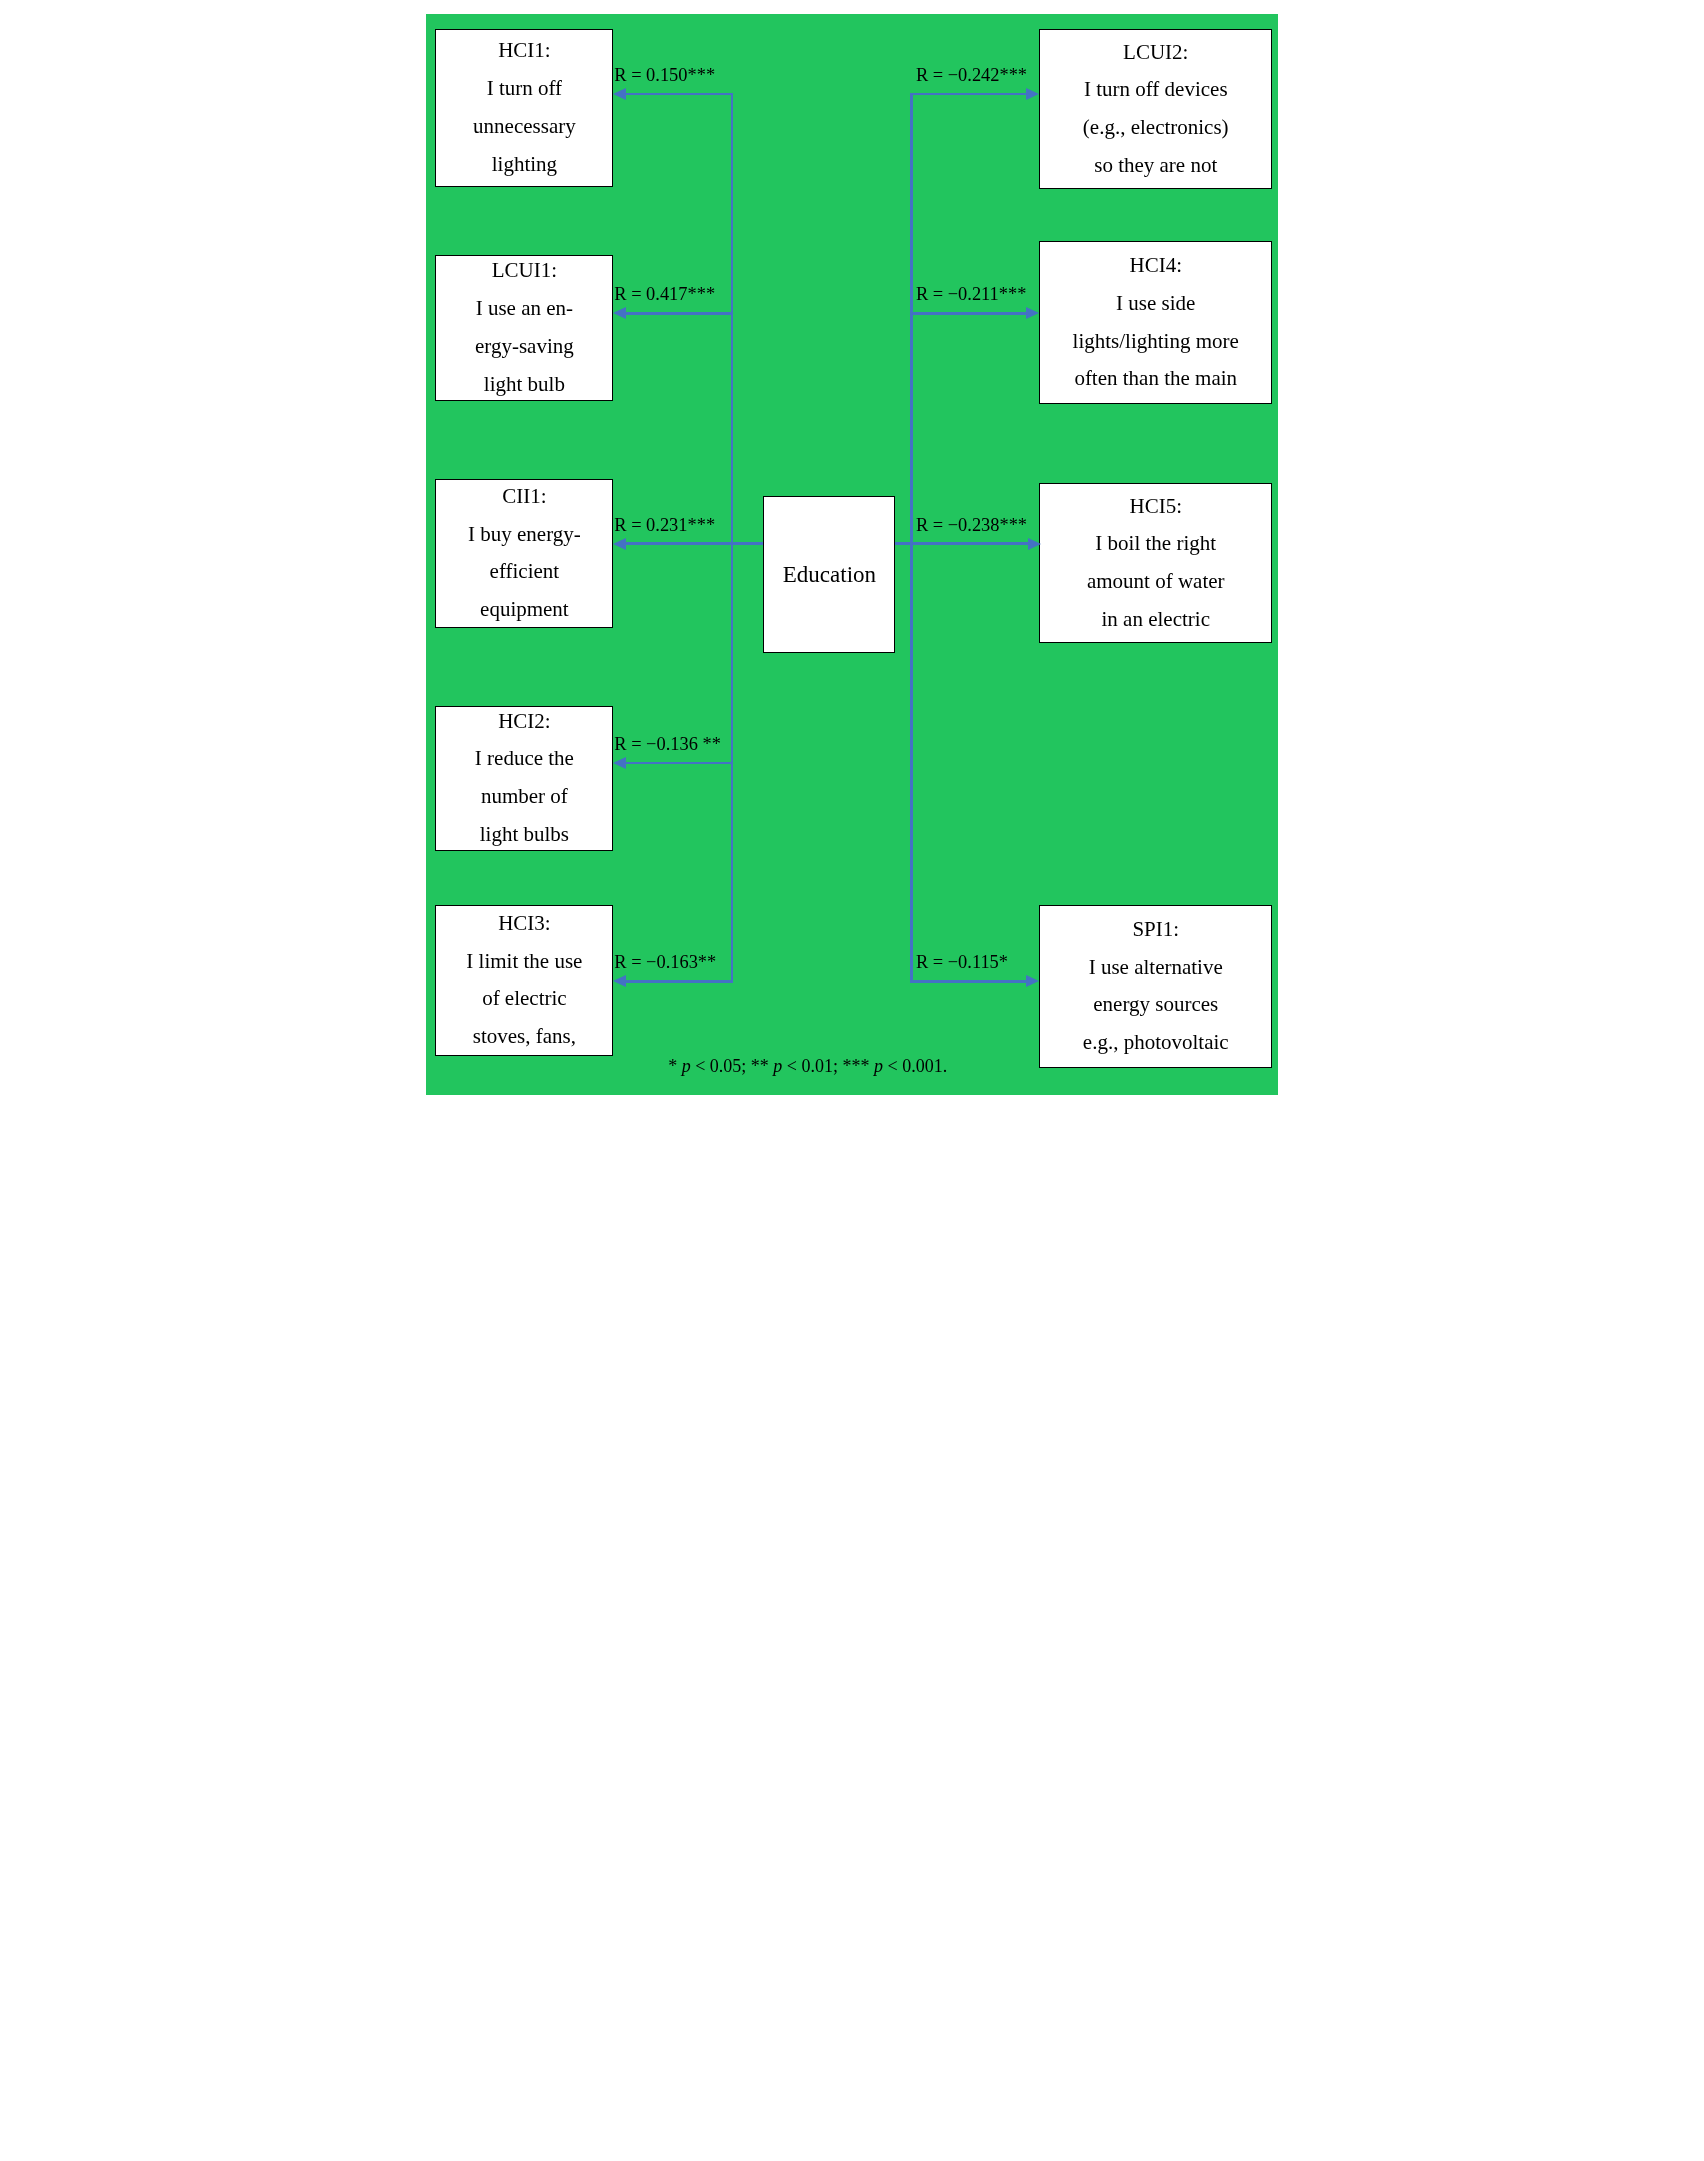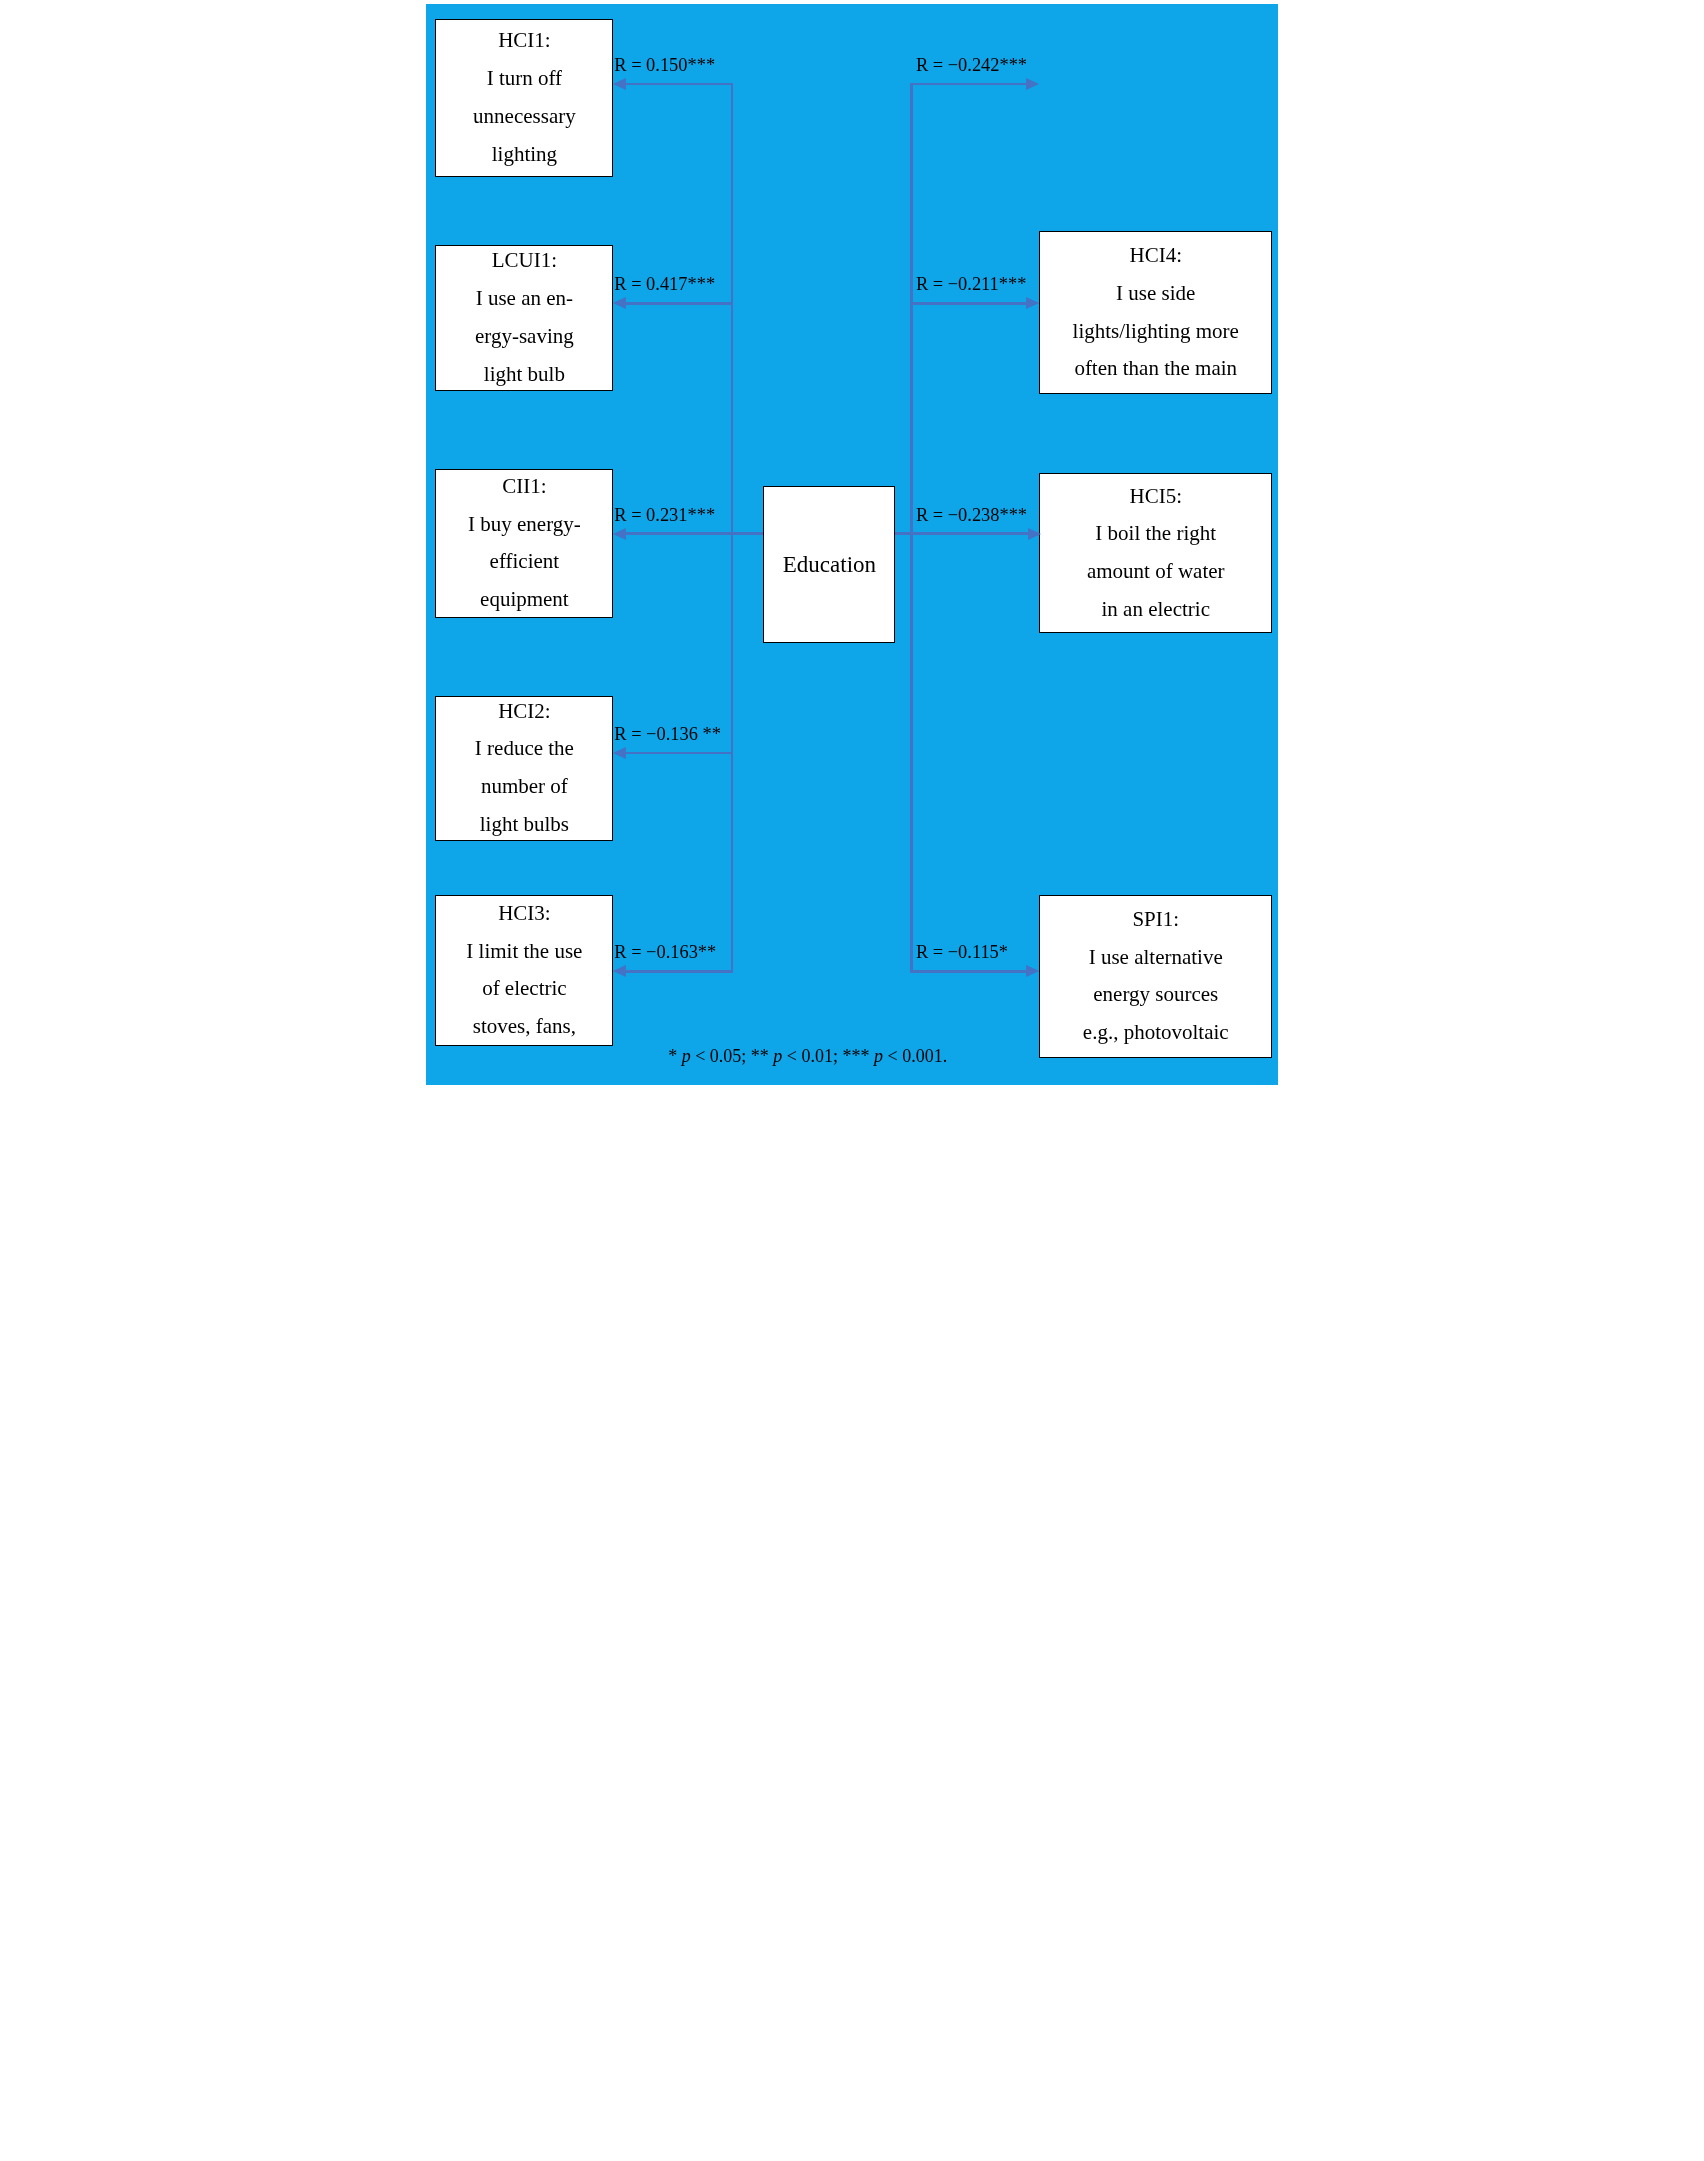--- a/index.html
+++ b/index.html
@@ -4,22 +4,22 @@
 <style>
   :root{
     --blue:#4472C4;
     --ink:#000000;
   }
   html,body{margin:0;padding:0;background:#ffffff;}
   .canvas{
     position:relative;
     width:852px;
     height:1081px;
-    margin:4px auto;
-    background:#0ea5e9;
+    margin:14px auto;
+    background:#22c55e;
     font-family:"Liberation Serif","DejaVu Serif",serif;
     color:var(--ink);
     overflow:hidden;
     text-decoration:underline;
   }
   .node{
     position:absolute;
     border:1.1px solid var(--ink);
     background:#ffffff;
     display:flex;
@@ -125,20 +125,26 @@
     <div class="ln">light bulbs</div>
   </div>
 
   <div class="node left-col" style="top:82.4%;height:14.0%;">
     <div class="ln">HCI3:</div>
     <div class="ln">I limit the use</div>
     <div class="ln">of electric</div>
     <div class="ln">stoves, fans,</div>
   </div>
 
+  <div class="node right-col" style="top:1.4%;height:14.8%;">
+    <div class="ln">LCUI2:</div>
+    <div class="ln">I turn off devices</div>
+    <div class="ln">(e.g., electronics)</div>
+    <div class="ln">so they are not</div>
+  </div>
 
   <div class="node right-col" style="top:21.0%;height:15.1%;">
     <div class="ln">HCI4:</div>
     <div class="ln">I use side</div>
     <div class="ln">lights/lighting more</div>
     <div class="ln">often than the main</div>
   </div>
 
   <div class="node right-col" style="top:43.4%;height:14.8%;">
     <div class="ln">HCI5:</div>

